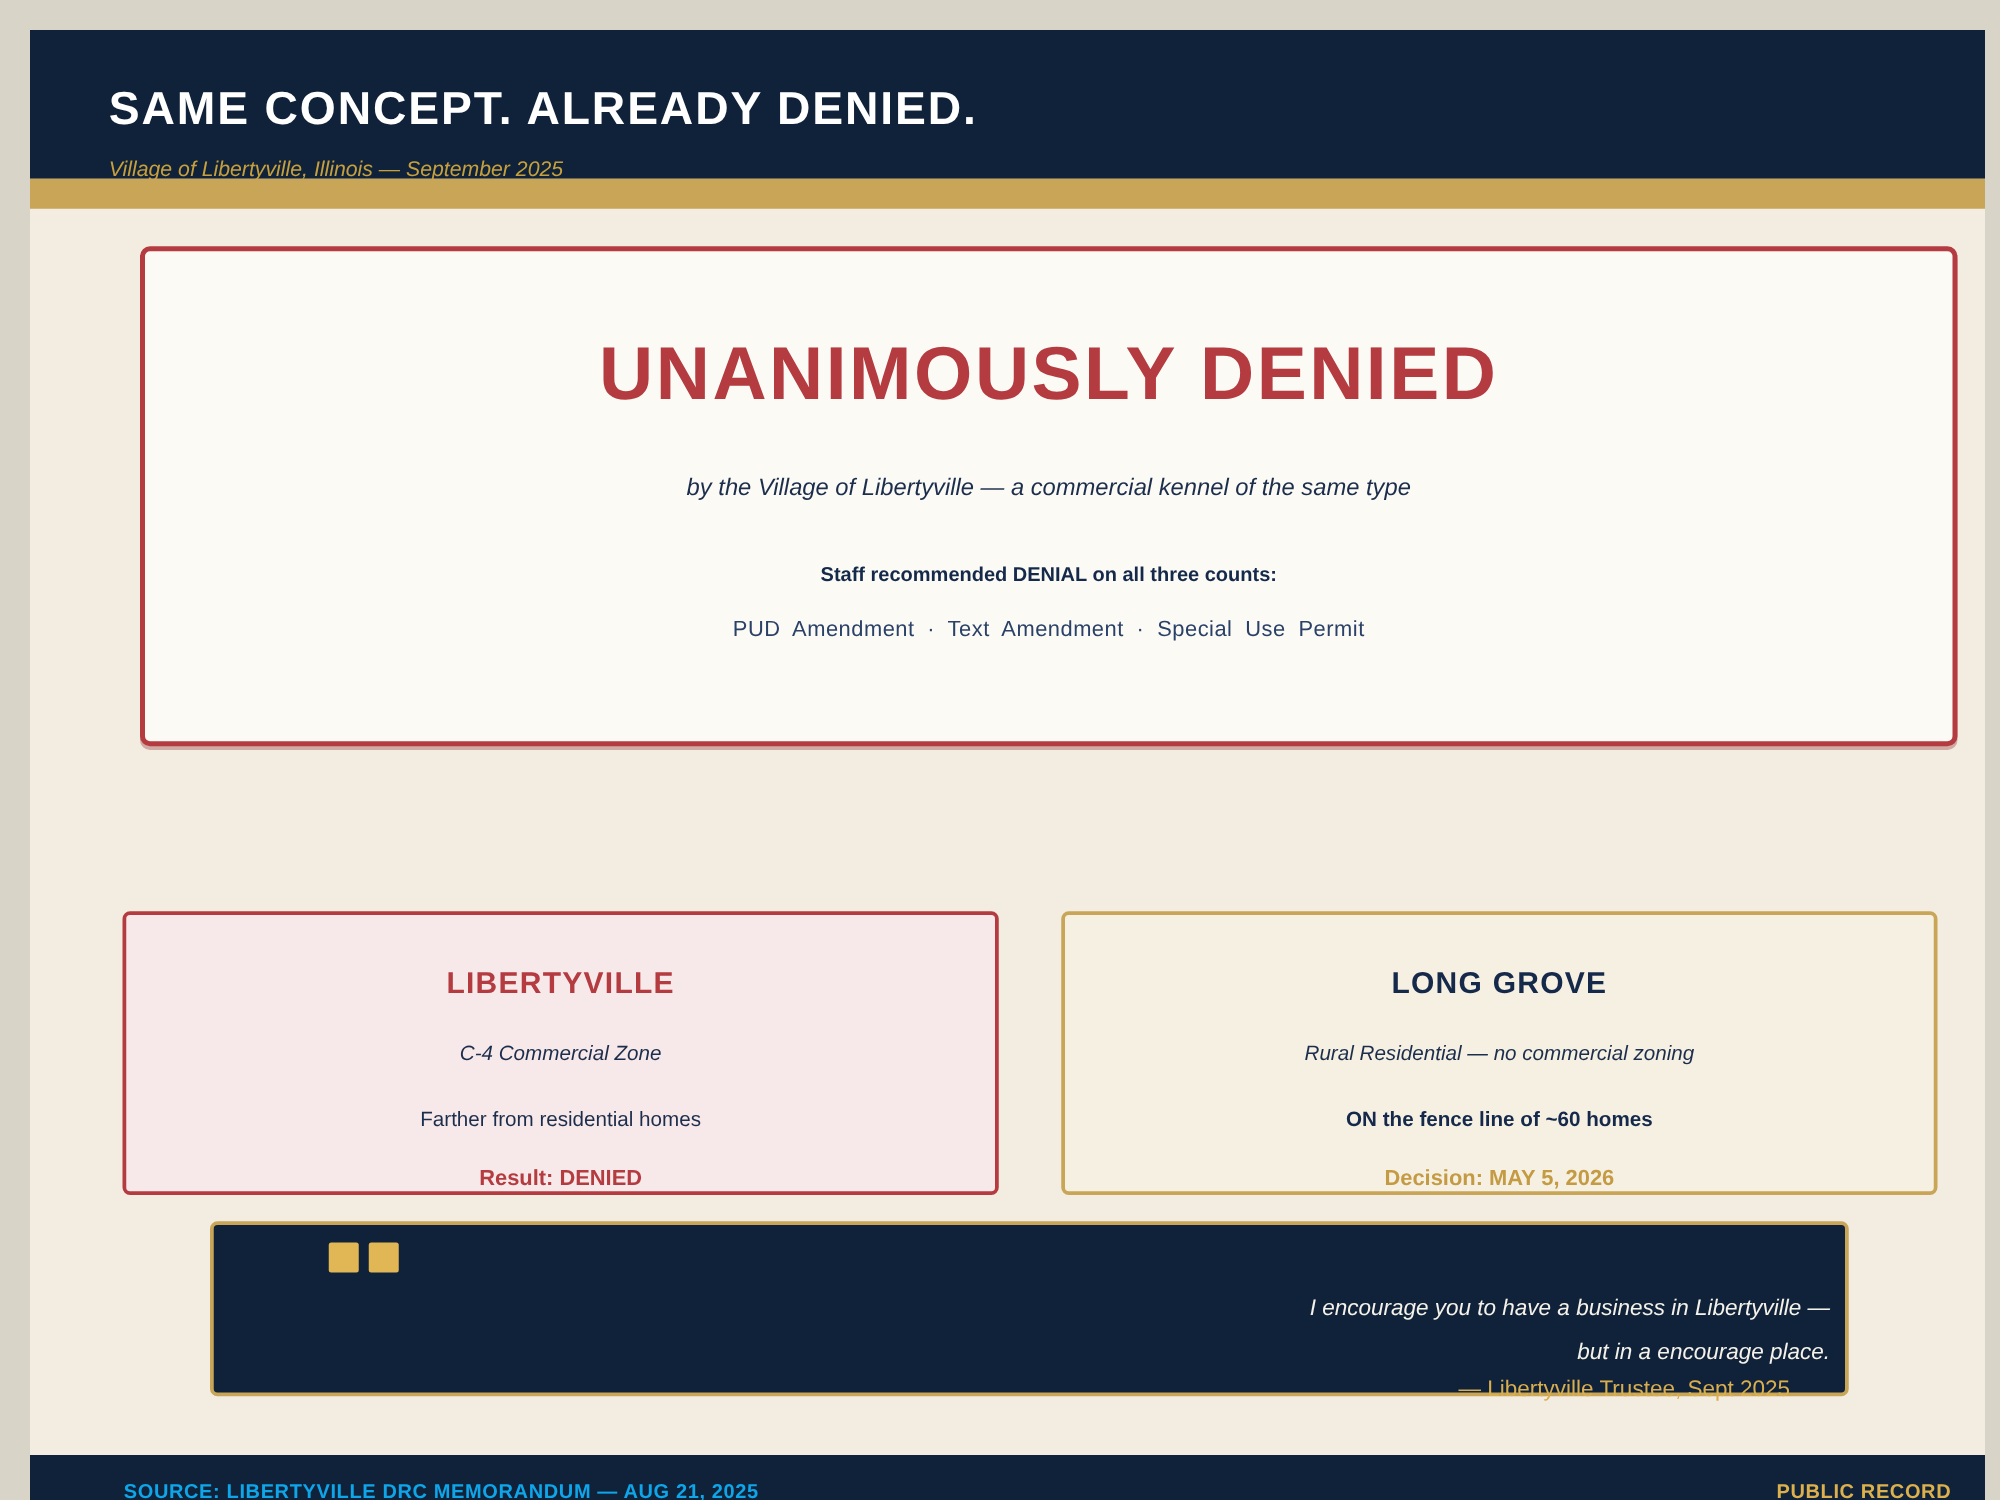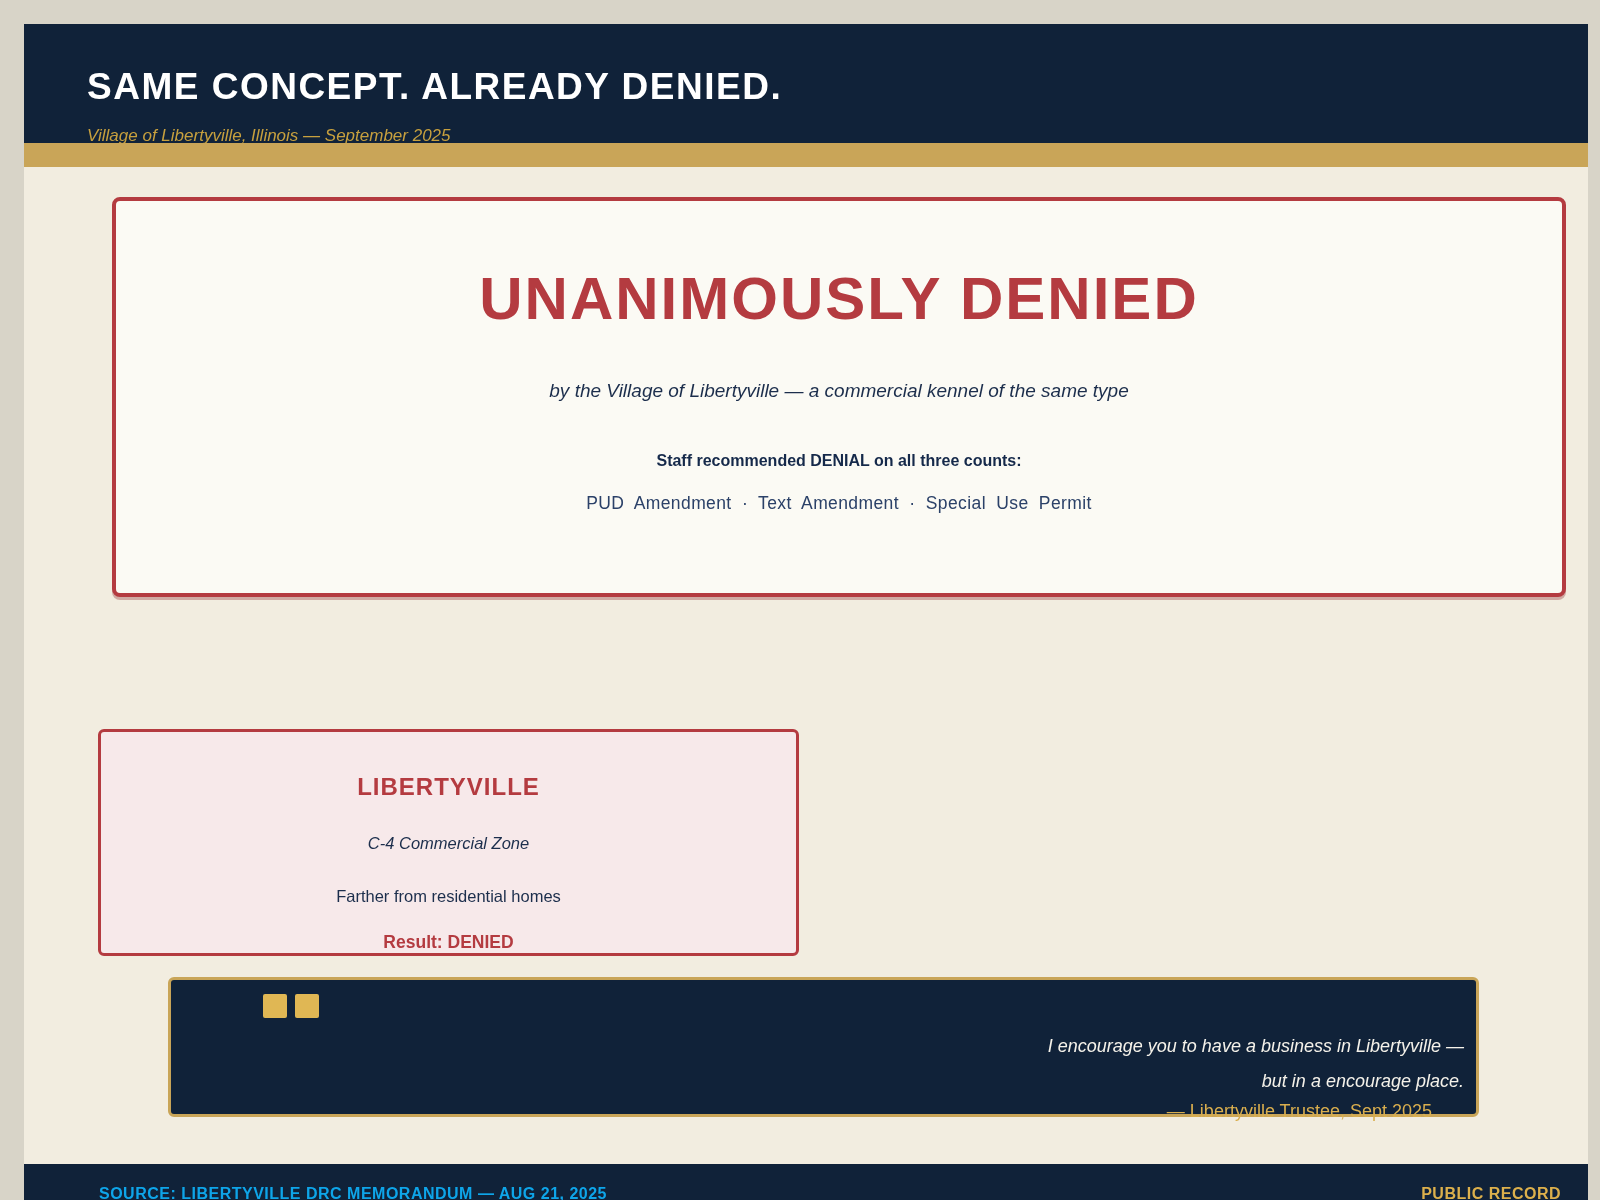--- a/index.html
+++ b/index.html
@@ -162,20 +162,26 @@
     <div class="verdict-line verdict-counts">PUD Amendment · Text Amendment · Special Use Permit</div>
   </div>
 
   <div class="card card-libertyville">
     <div class="card-line card-title red">LIBERTYVILLE</div>
     <div class="card-line card-zone">C-4 Commercial Zone</div>
     <div class="card-line card-detail">Farther from residential homes</div>
     <div class="card-line card-result red">Result: DENIED</div>
   </div>
 
+  <div class="card card-longgrove">
+    <div class="card-line card-title navy">LONG GROVE</div>
+    <div class="card-line card-zone">Rural Residential — no commercial zoning</div>
+    <div class="card-line card-detail bold">ON the fence line of ~60 homes</div>
+    <div class="card-line card-result gold">Decision: MAY 5, 2026</div>
+  </div>
 
   <div class="quote-box">
     <div class="quote-icon">
         <span></span>
         <span></span>
       </div>
     <div class="quote-line quote-text1">I encourage you to have a business in Libertyville —</div>
     <div class="quote-line quote-text2">but in a encourage place.</div>
     <div class="quote-attribution">— Libertyville Trustee, Sept 2025</div>
   </div>

